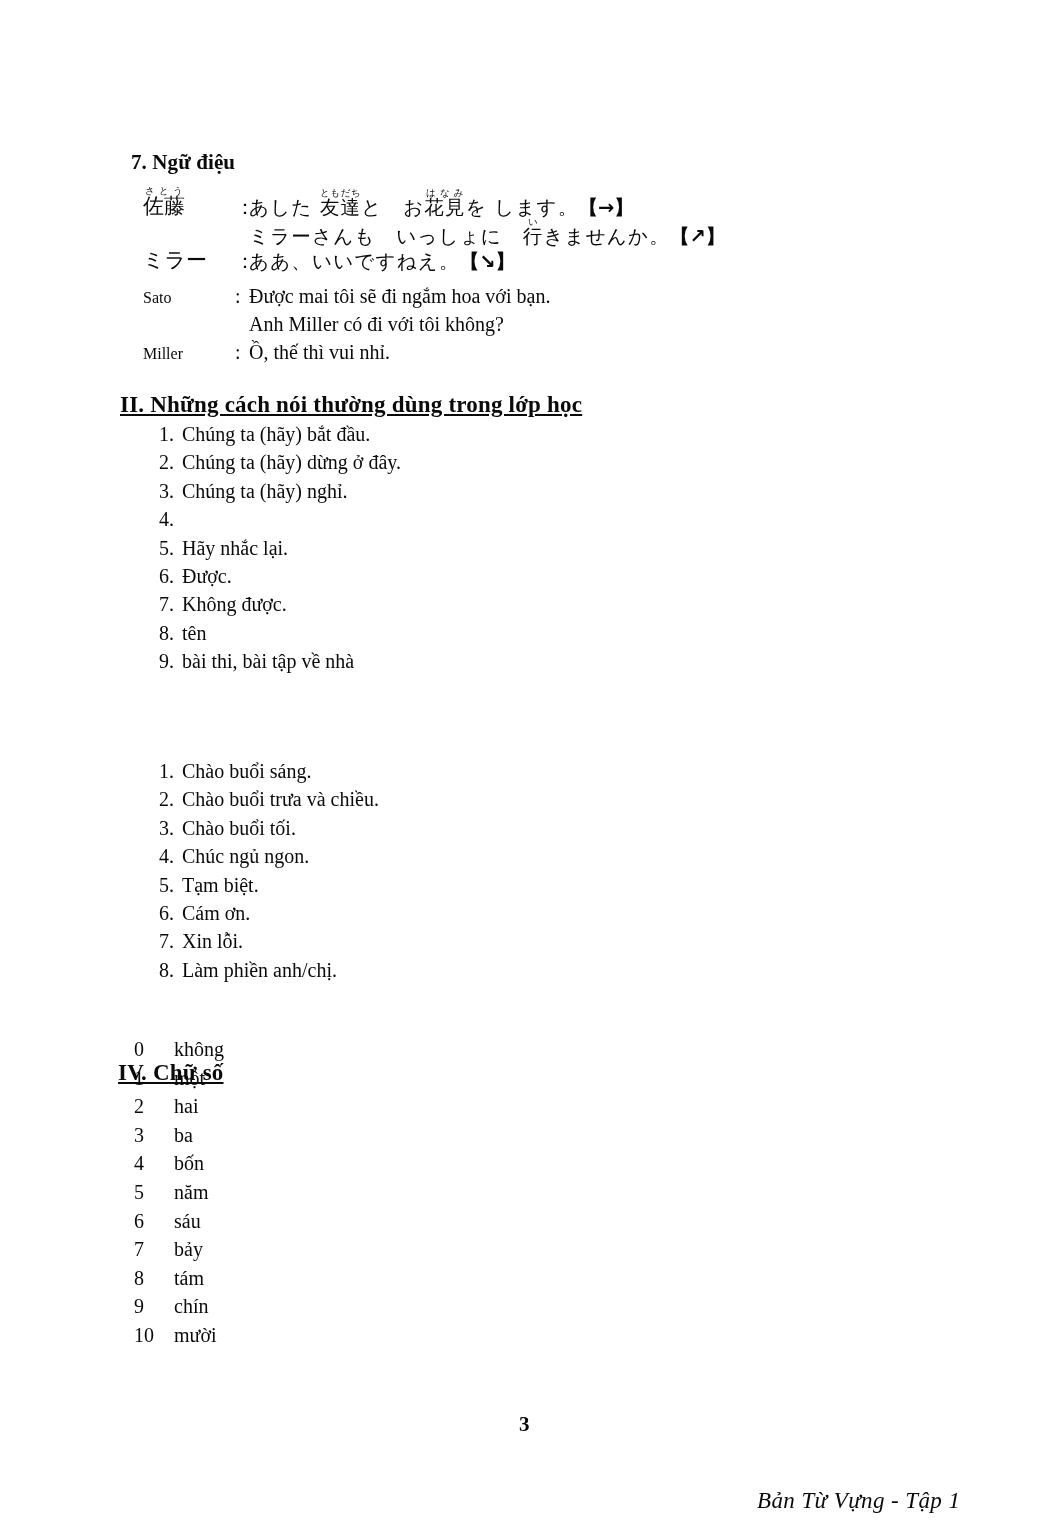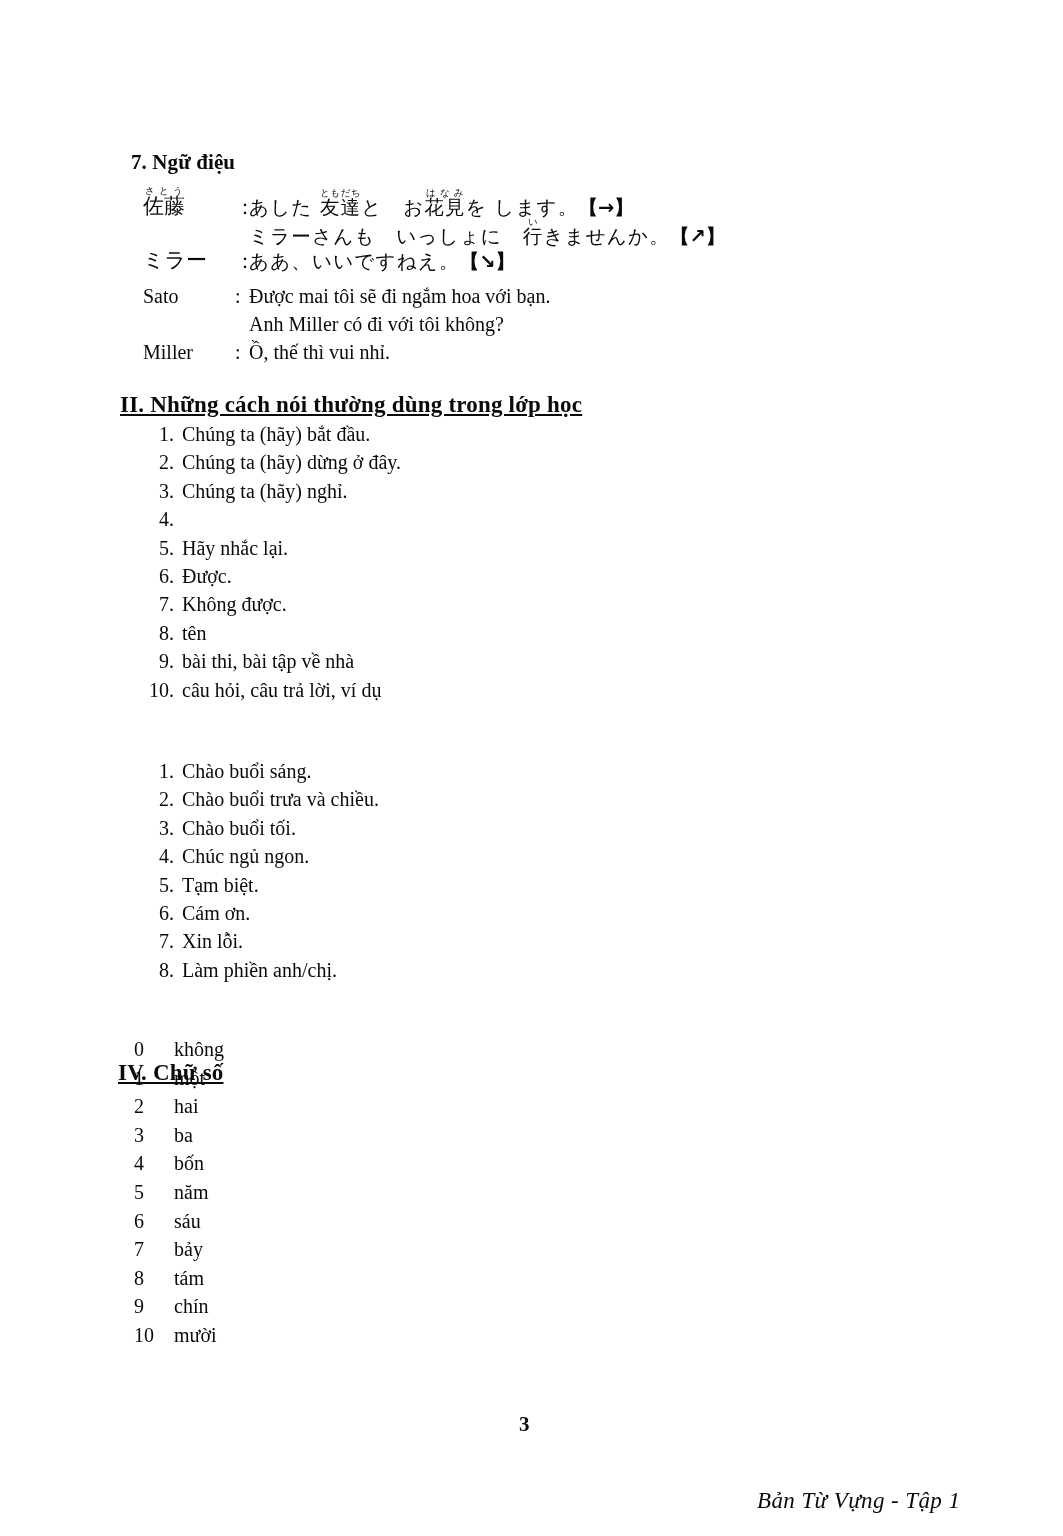--- a/index.html
+++ b/index.html
@@ -41,21 +41,21 @@
     width: 760px;
   }
   .drow {
     display: flex;
     align-items: flex-end;
     line-height: 1.02;
   }
   .dname {
     width: 92px;
     flex: 0 0 92px;
-    font-size: 20px;
+    font-size: 16px;
   }
   .dname.jp {
     font-family: "DejaVu Sans", sans-serif;
     font-size: 21px;
   }
   .dcolon {
     width: 14px;
     flex: 0 0 14px;
     font-size: 20px;
     text-align: left;
@@ -241,24 +241,20 @@
         <span class="ntext">Không được.</span>
       </div>
     <div class="nrow">
         <span class="nnum">8.</span>
         <span class="ntext">tên</span>
       </div>
     <div class="nrow">
         <span class="nnum">9.</span>
         <span class="ntext">bài thi, bài tập về nhà</span>
       </div>
-    <div class="nrow">
-        <span class="nnum">10.</span>
-        <span class="ntext">câu hỏi, câu trả lời, ví dụ</span>
-      </div>
   </div>
 
   <div class="numlist" id="list-III">
     <div class="nrow">
         <span class="nnum">1.</span>
         <span class="ntext">Chào buổi sáng.</span>
       </div>
     <div class="nrow">
         <span class="nnum">2.</span>
         <span class="ntext">Chào buổi trưa và chiều.</span>

